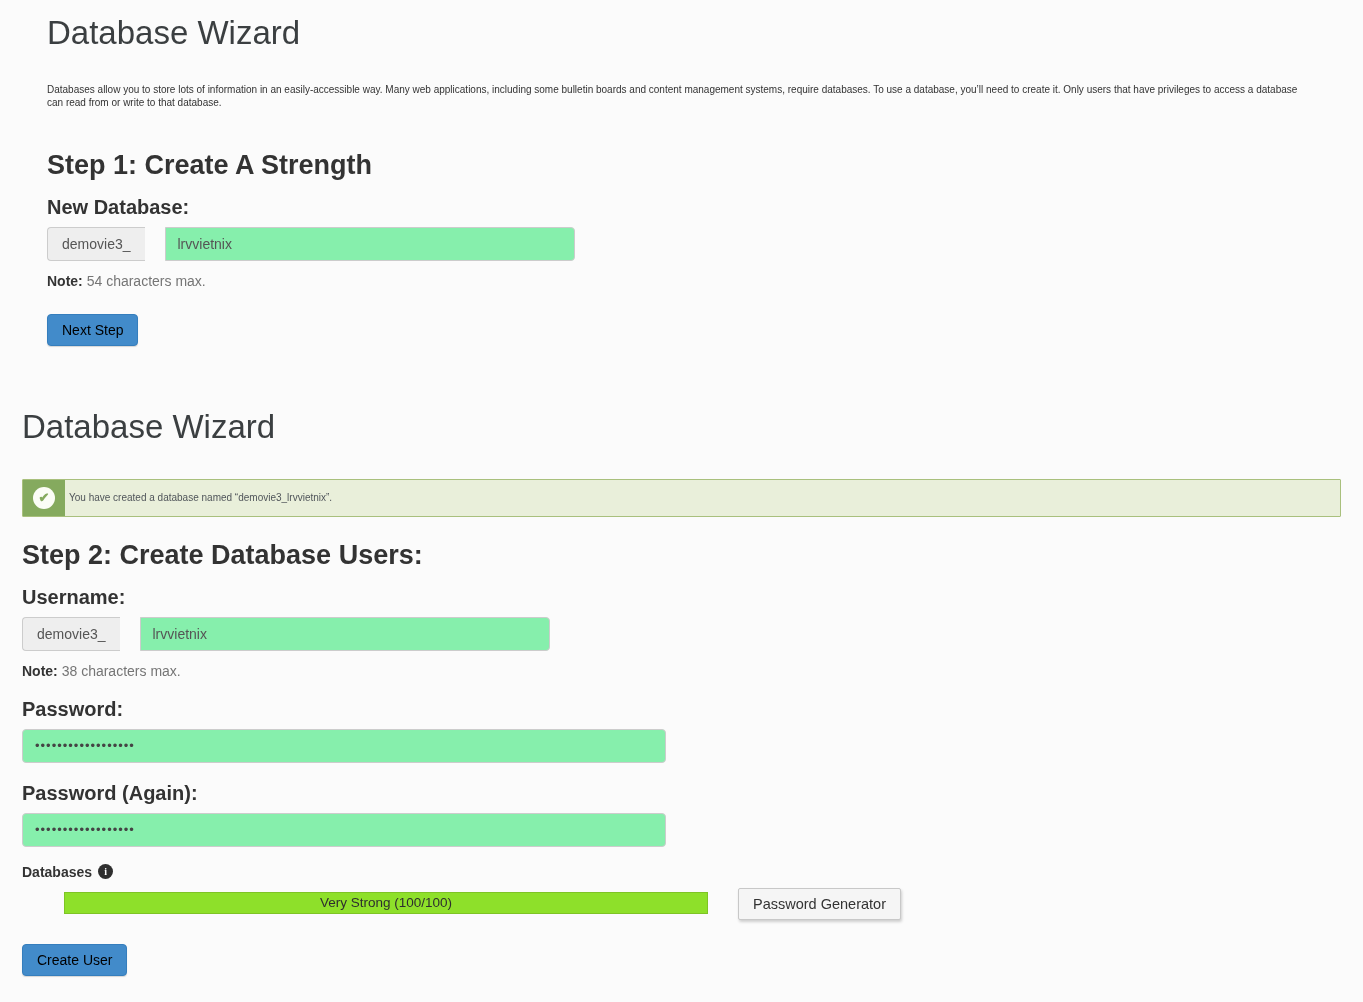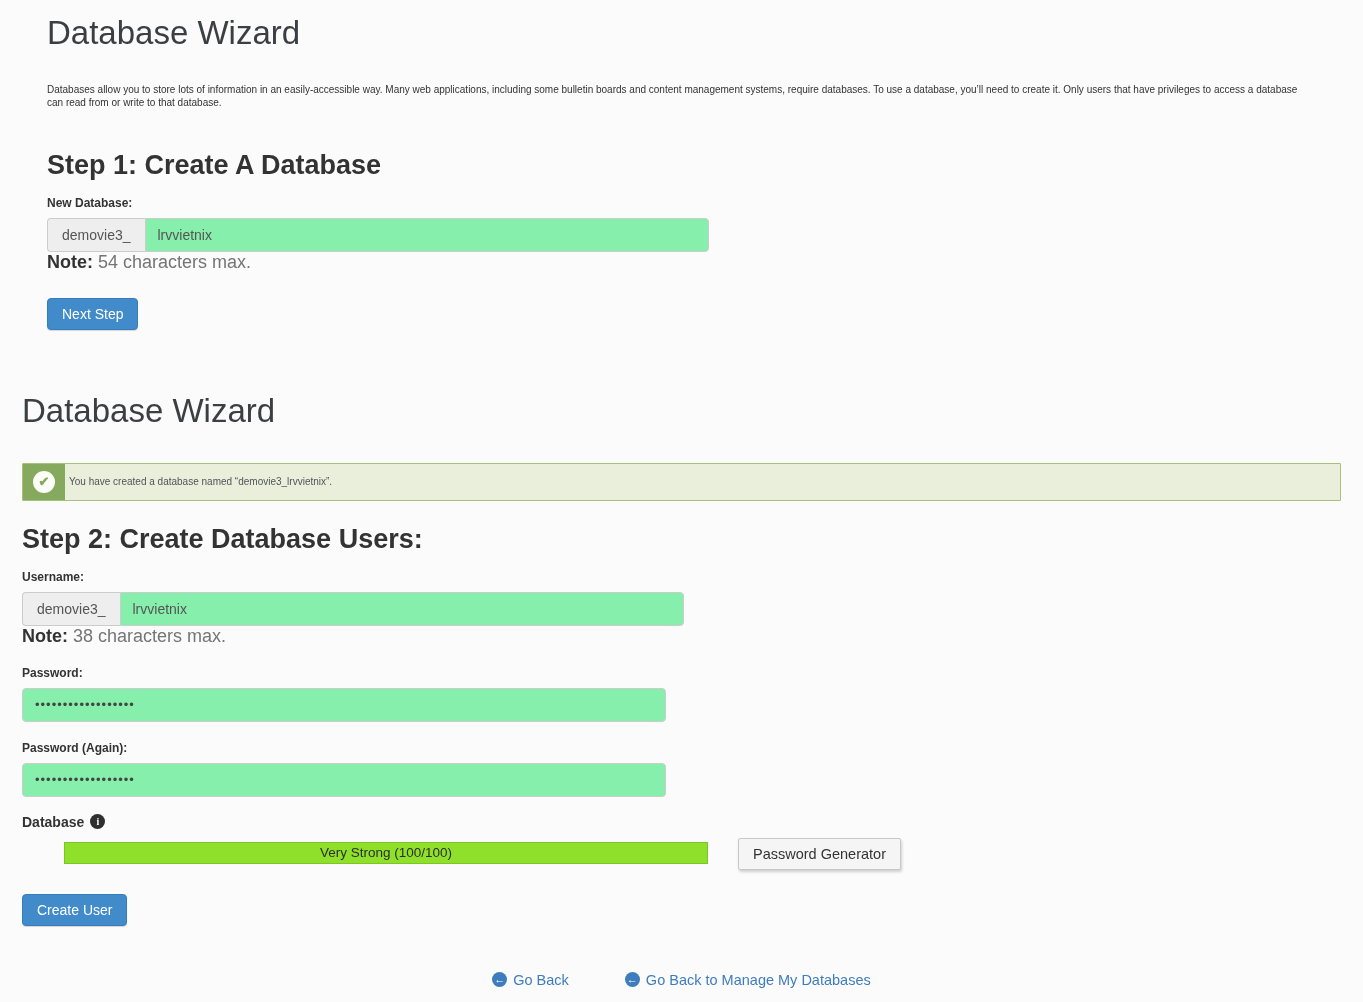--- a/index.html
+++ b/index.html
@@ -31,30 +31,31 @@
   }
   .step-heading {
     font-size: 27px;
     font-weight: 700;
     color: #333;
     margin: 42px 0 0 0;
     line-height: 1.1;
   }
   .field-label {
     display: block;
-    font-size: 12px;
+    font-size: 20px;
     font-weight: 700;
     color: #333;
     margin-top: 15px;
   }
   .input-group {
     display: flex;
     margin-top: 8px;
-    width: 662px;
+    width: 528px;
     height: 34px;
+    gap: 20px;
   }
   .input-prefix {
     background: #eeeeee;
     border: 1px solid #ccc;
     border-right: 0;
     border-radius: 4px 0 0 4px;
     color: #555;
     font-size: 14px;
     padding: 0 14px;
     display: flex;
@@ -76,31 +77,31 @@
     width: 644px;
     height: 34px;
     border-radius: 4px;
     display: block;
     margin-top: 8px;
     letter-spacing: 1px;
     font-size: 13px;
     color: #444;
   }
   .note {
-    margin-top: 0;
-    font-size: 18px;
+    margin-top: 12px;
+    font-size: 14px;
     color: #757575;
   }
   .note b { color: #333; }
 
   .btn-primary {
     margin-top: 25px;
     background: #428bca;
     border: 1px solid #357ebd;
-    color: #ffffff;
+    color: #000000;
     font-size: 14px;
     font-family: "Liberation Sans", sans-serif;
     border-radius: 4px;
     padding: 7px 14px;
     cursor: pointer;
     box-shadow: 0 1px 1px rgba(0,0,0,0.15);
   }
 
   
   .section-2 { padding: 0 22px; margin-top: 62px; }
@@ -223,21 +224,21 @@
 </style>
 </head>
 <body>
 
 <div class="page">
 
   <section class="section-1">
     <h1 class="page-title">Database Wizard</h1>
     <p class="intro">Databases allow you to store lots of information in an easily-accessible way. Many web applications, including some bulletin boards and content management systems, require databases. To use a database, you’ll need to create it. Only users that have privileges to access a database can read from or write to that database.</p>
 
-    <h2 class="step-heading">Step 1: Create A Database</h2>
+    <h2 class="step-heading">Step 1: Create A Strength</h2>
 
     <label class="field-label">New Database:</label>
     <div class="input-group">
       <span class="input-prefix">demovie3_</span>
       <input class="text-input" type="text" value="lrvvietnix" style="">
     </div>
     <div class="note">
       <b>Note:</b><span> 54 characters max.</span>
     </div>
 
@@ -265,21 +266,21 @@
       <b>Note:</b><span> 38 characters max.</span>
     </div>
 
     <label class="field-label" style="margin-top:19px;">Password:</label>
     <input class="text-input standalone" type="text" value="••••••••••••••••••" style="">
 
     <label class="field-label" style="margin-top:19px;">Password (Again):</label>
     <input class="text-input standalone" type="text" value="••••••••••••••••••" style="">
 
     <div class="strength-label-row">
-      <span>Database</span>
+      <span>Databases</span>
       <span class="info-circle">i</span>
     </div>
 
     <div class="strength-row">
       <div class="strength-bar">Very Strong (100/100)</div>
       <button class="btn-default">Password Generator</button>
     </div>
 
     <button class="btn-primary create-user-btn">Create User</button>
   </section>

